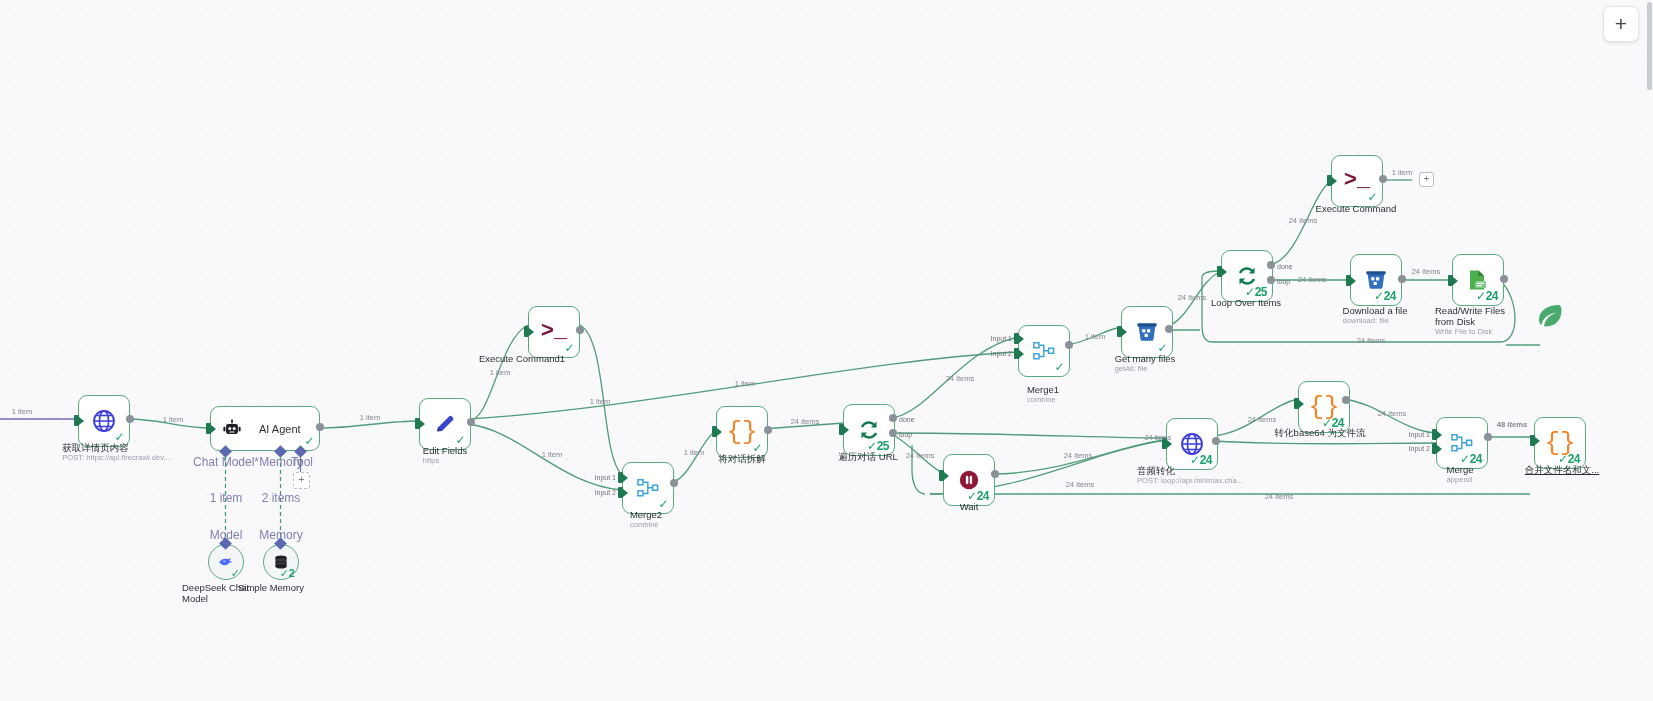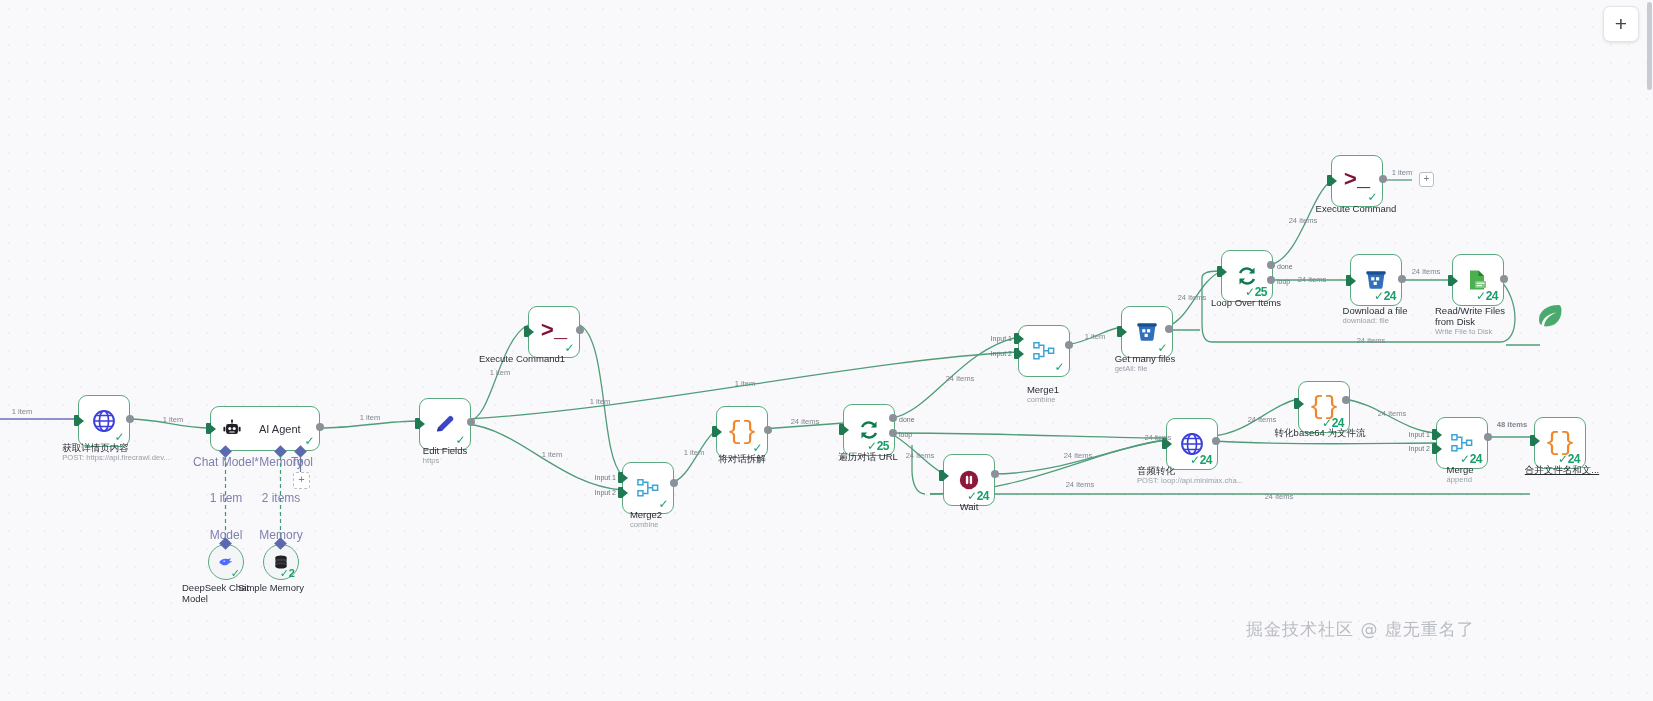--- a/index.html
+++ b/index.html
@@ -487,19 +487,18 @@
   <div class="elabel" style="left:1279px;top:496px;">24 items</div>
 
   <div class="sticker">
     <svg width="30" height="30" viewBox="0 0 24 24">
       <path d="M20 4C10 4 4 9 4 16c0 2 1 4 2 4 1-6 6-9 12-10-5 2-9 5-10 11 8 1 14-4 14-13 0-2-1-4-2-4z" fill="#4aa96c"></path>
     </svg>
   </div>
 
   <div class="fab">+</div>
 
-  <div class="watermark">掘金技术社区 @ 虚无重名了</div>
 
   <div class="scrollbar">
       <i></i>
     </div>
 
 </div>
 
 </body></html>

